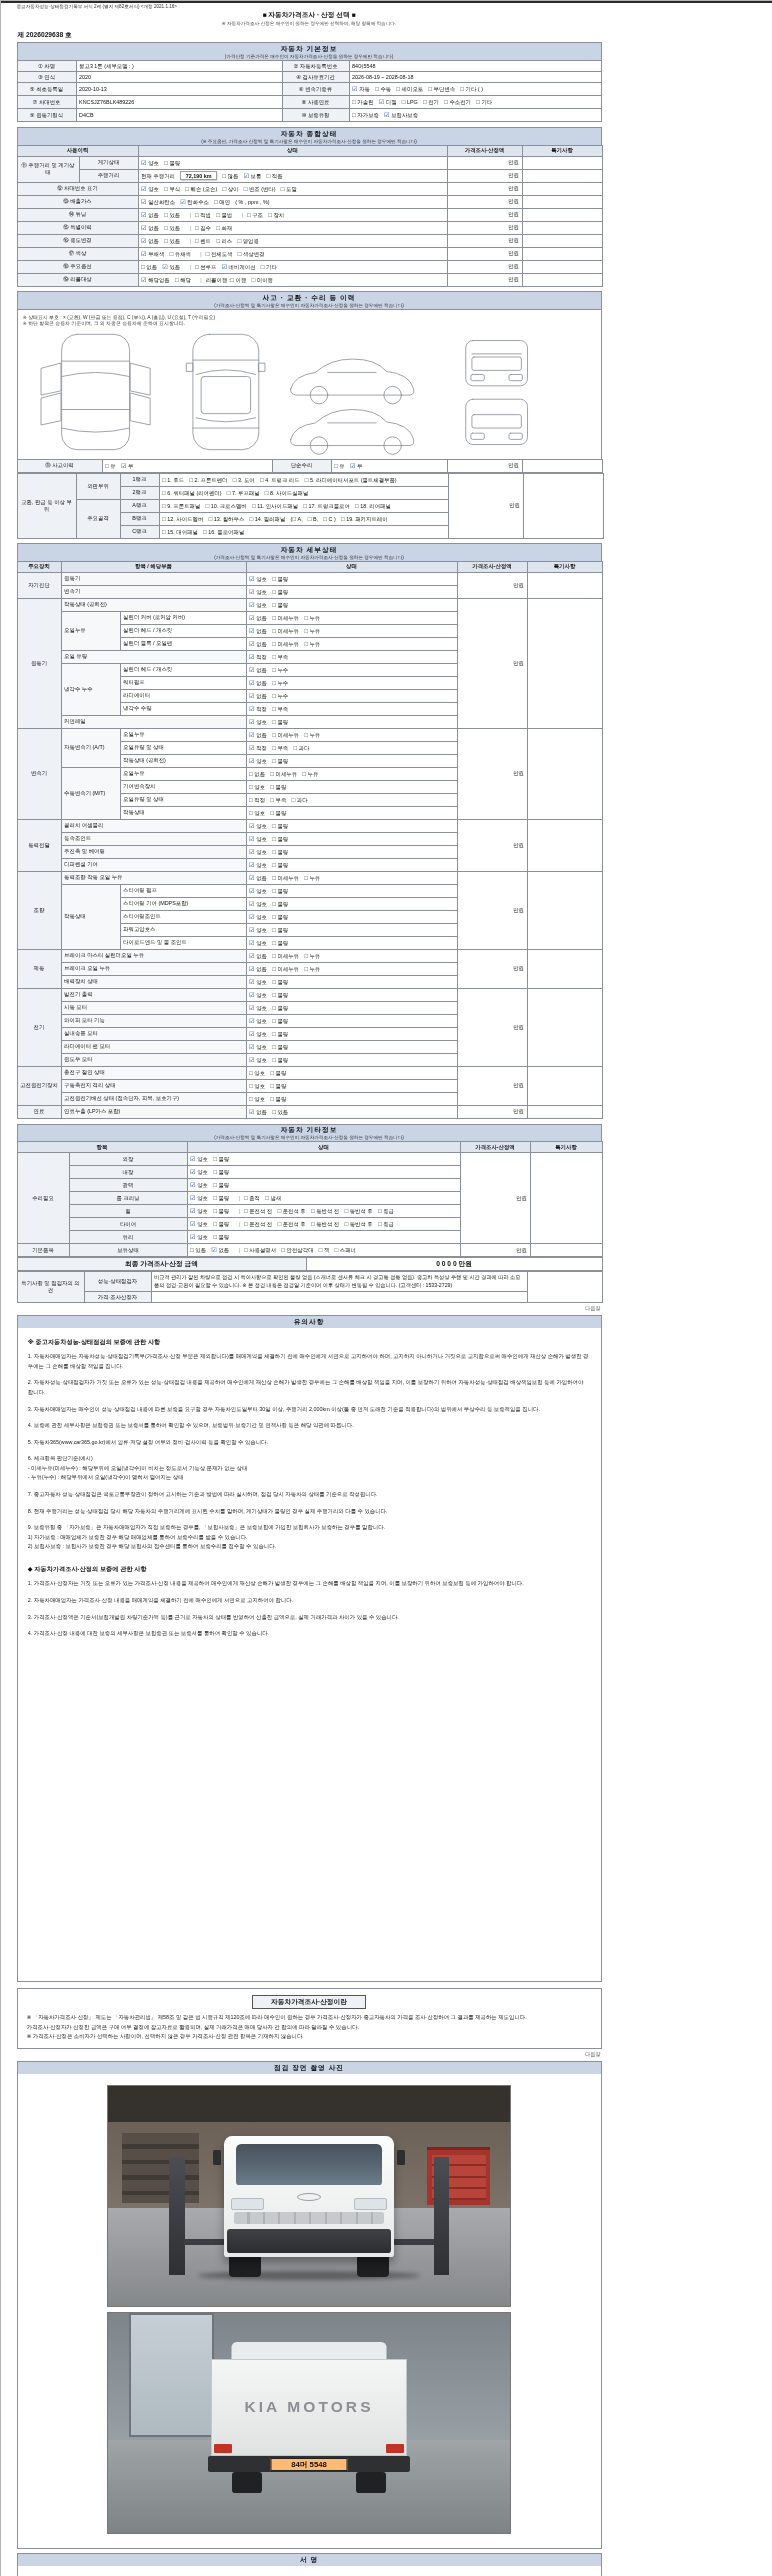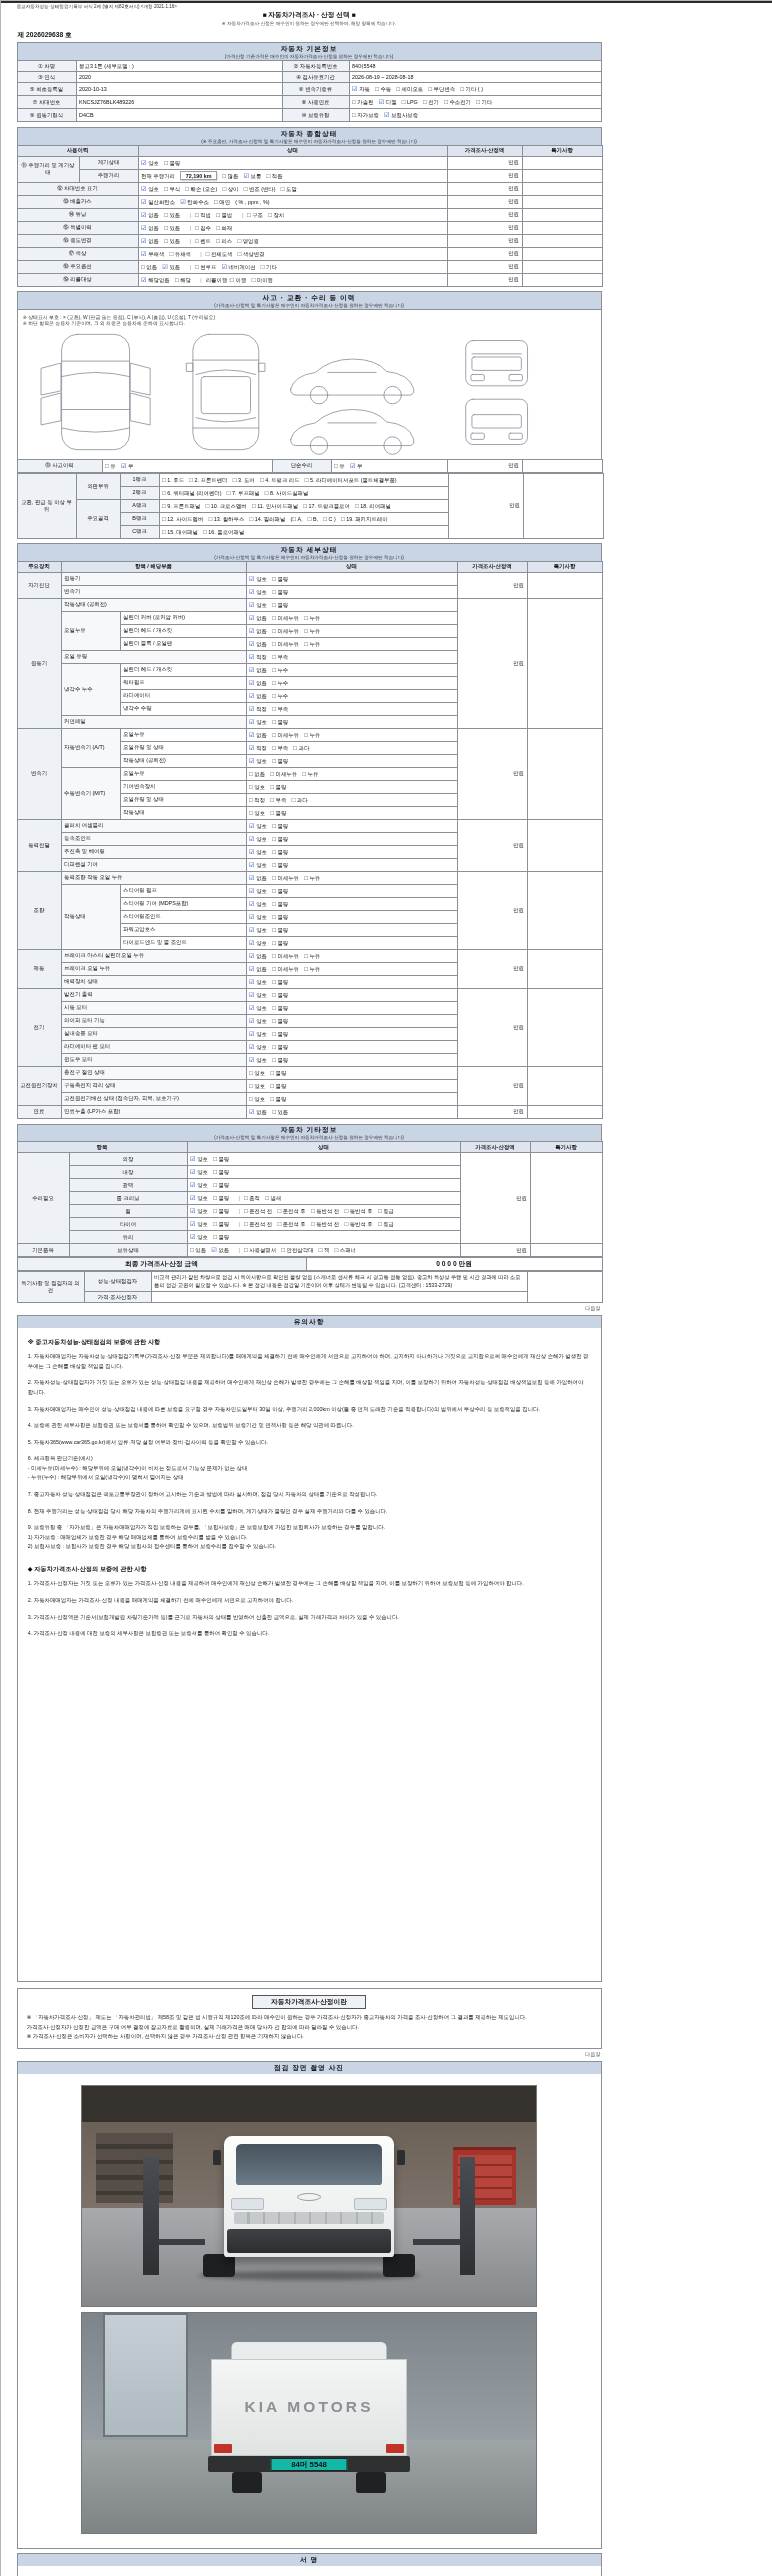--- a/index.html
+++ b/index.html
@@ -37,21 +37,21 @@
   .nextpage{text-align:right;font-size:5.2px;color:#444;margin:2.1px 1px 3.1px}
   .notice-box{border:0.5px solid #8a8f98;border-top:none;padding:8.2px 10.3px;min-height:654px}
   .ntitle{font-size:6.2px;font-weight:bold;margin:2.1px 0 5.2px}
   .ntitle.mt{margin-top:13.4px}
   .nitem{font-size:5.4px;line-height:1.75;margin-bottom:7.2px;white-space:pre-line;color:#222}
   .explain-box{border:0.5px solid #8a8f98;margin-top:6.2px;padding:5.2px 9.3px 7.2px}
   .explain-title-wrap{text-align:center;margin:1px 0 4.1px}
   .explain-title{display:inline-block;border:0.5px solid #555;padding:1.5px 18.5px;font-size:6.7px;font-weight:bold;background:#eef1f6}
   .explain-text{font-size:5.4px;line-height:1.7;white-space:pre-line;color:#222}
   .photo-area{border:0.5px solid #8a8f98;border-top:none;padding:6.2px 0 8.2px;background:#fff}
-  .photo{width:456px;height:222px;margin:5.2px auto;position:relative;overflow:hidden;border:0.5px solid #777;background:#555}
+  .photo{width:404px;height:222px;margin:5.2px auto;position:relative;overflow:hidden;border:0.5px solid #777;background:#555}
   .p1 .ceil{position:absolute;top:0;left:0;right:0;height:36px;background:#35312d}
   .p1 .wall{position:absolute;top:36px;left:0;right:0;height:90px;background:linear-gradient(#6b6157,#7d736a)}
   .p1 .floor{position:absolute;bottom:0;left:0;right:0;height:98px;background:linear-gradient(#a8aaad,#85888b)}
   .p1 .shelf{position:absolute;left:14.4px;top:47px;width:77px;height:70px;background:repeating-linear-gradient(#574f47 0 11.3px,#3f3a34 11.3px 15.5px)}
   .p1 .toolbox{position:absolute;right:19.6px;top:61px;width:63px;height:58px;background:#a5352c;border-top:3.1px solid #7e241d}
   .p1 .toolbox::after{content:"";position:absolute;inset:5.2px 4.1px;background:repeating-linear-gradient(#b8453b 0 9.3px,#8e2c24 9.3px 11.3px)}
   .lift-post{position:absolute;width:15.5px;height:118px;bottom:31px;background:linear-gradient(#4a4d52,#2e3034)}
   .lp-l{left:61px}.lp-r{right:61px}
   .lift-arm{position:absolute;bottom:61px;height:6.2px;width:47px;background:#3a3d41}
   .arm-l{left:76px}.arm-r{right:76px}
@@ -70,21 +70,21 @@
   .p2 .wall{position:absolute;top:0;left:0;right:0;height:131px;background:linear-gradient(#7e858a,#99a0a5)}
   .p2 .door{position:absolute;top:0;left:20.6px;width:85px;height:124px;background:linear-gradient(#c6cfd5,#aeb9c0);border:2.1px solid #6d757b}
   .p2 .floor{position:absolute;bottom:0;left:0;right:0;height:93px;background:linear-gradient(#9fa4a7,#7e8385)}
   .truck-rear{position:absolute;left:50%;transform:translateX(-50%);bottom:36px;width:196px;height:155px}
   .tr-cabtop{position:absolute;top:0;left:50%;transform:translateX(-50%);width:155px;height:18.5px;background:#e9ecec;border-radius:5.2px 5.2px 0 0}
   .tr-bed{position:absolute;top:16.5px;left:0;width:196px;height:97px;background:linear-gradient(#f4f6f5,#dfe3e2);border:1px solid #c3c8c8;display:flex;align-items:center;justify-content:center}
   .tailgate-text{font-weight:bold;font-size:15.5px;letter-spacing:3.1px;color:#8a9094}
   .tr-taillight{position:absolute;top:102px;width:17.5px;height:8.2px;background:#c23327;border-radius:1px}
   .tl-l{left:3.1px}.tl-r{right:3.1px}
   .tr-bumper{position:absolute;top:114px;left:-3.1px;right:-3.1px;height:15.5px;background:#2e3032;border-radius:2.1px}
-  .tr-plate{position:absolute;top:116px;left:50%;transform:translateX(-50%);width:77px;height:13px;background:#14b8a6;border:1px solid #222;display:flex;align-items:center;justify-content:center;font-weight:bold;font-size:7.7px;color:#111;z-index:2}
+  .tr-plate{position:absolute;top:116px;left:50%;transform:translateX(-50%);width:77px;height:13px;background:#fdba74;border:1px solid #222;display:flex;align-items:center;justify-content:center;font-weight:bold;font-size:7.7px;color:#111;z-index:2}
   .p2 .wheel{position:absolute;top:130px;width:30px;height:20.6px;background:#202123;border-radius:3.1px}
   .p2 .wh-l{left:20.6px}.p2 .wh-r{right:20.6px}
   .sign-box{border:0.5px solid #8a8f98;border-top:none;padding:10.3px 7.2px 13.4px;text-align:center}
   .premium{color:#1b3fb5;font-weight:bold;font-size:7.2px;margin:4.1px 0 8.2px}
 </style>
 </head>
 <body>
 
 <div class="page">
   <div class="topline"></div>

